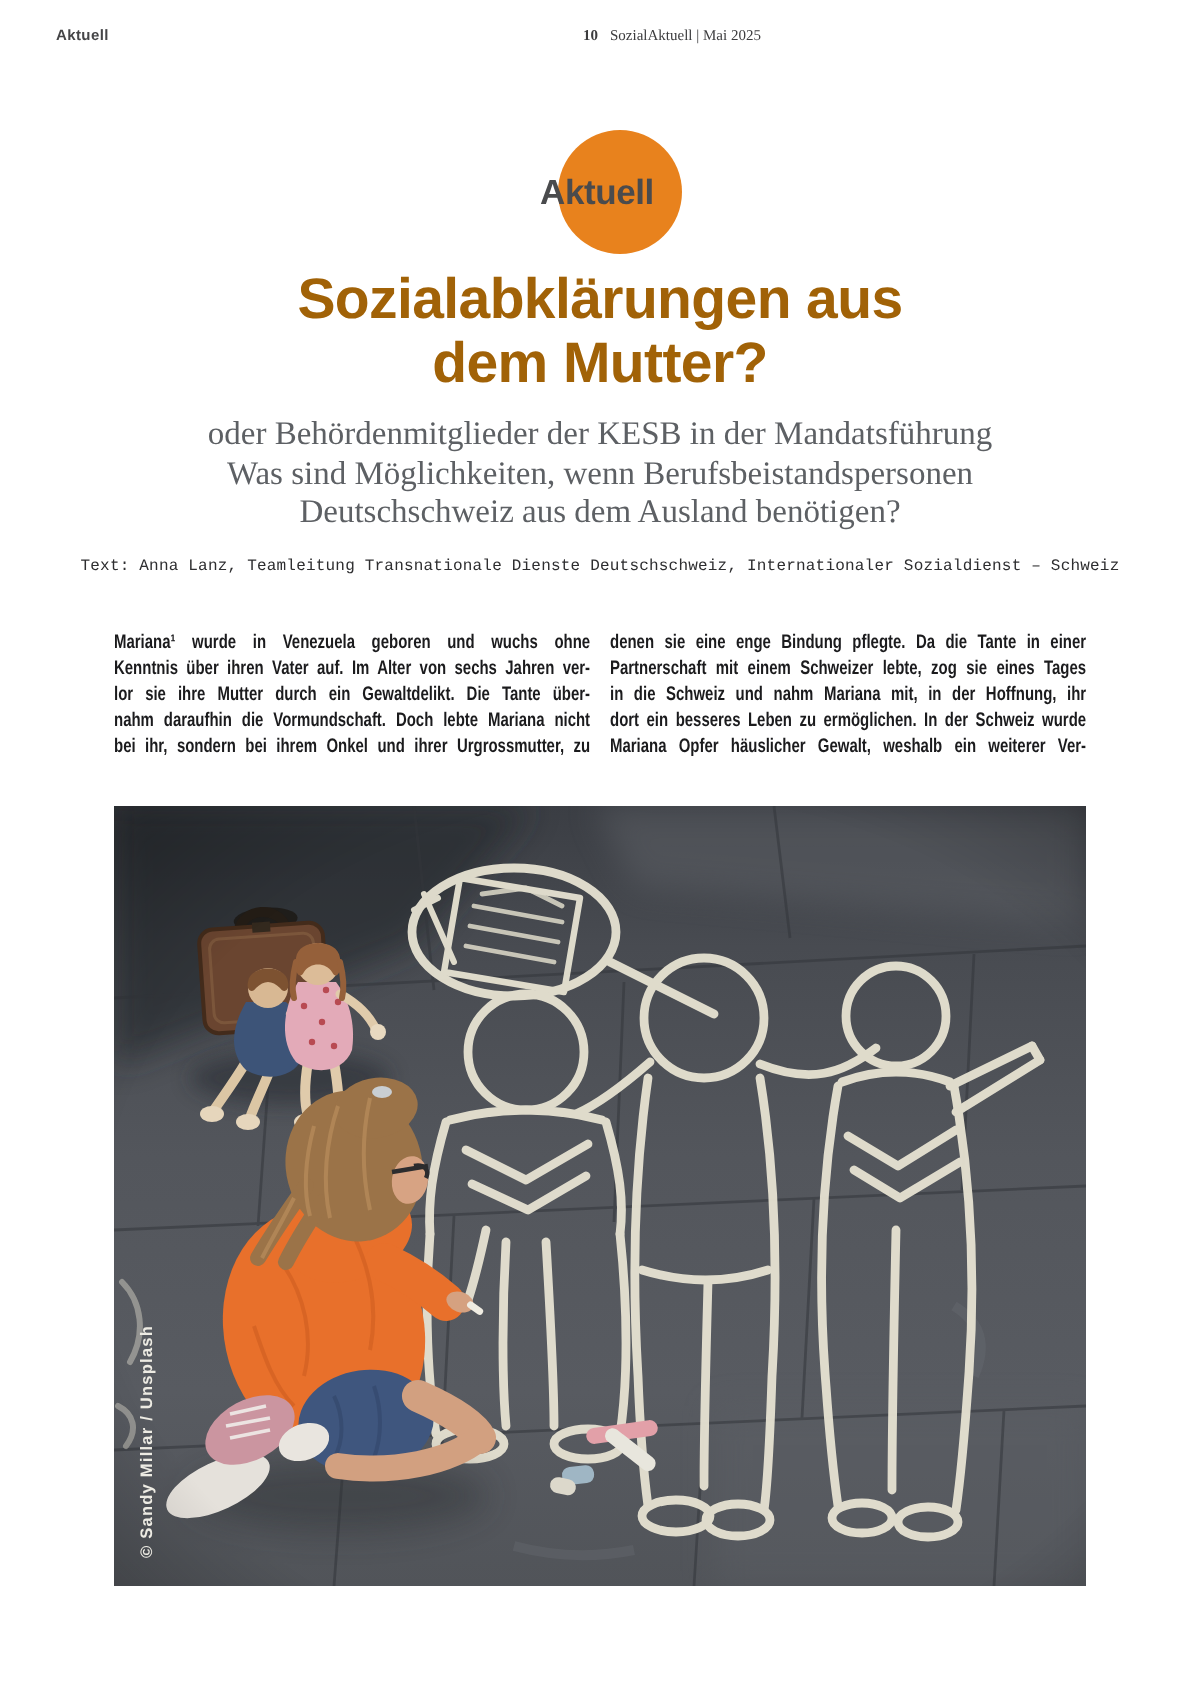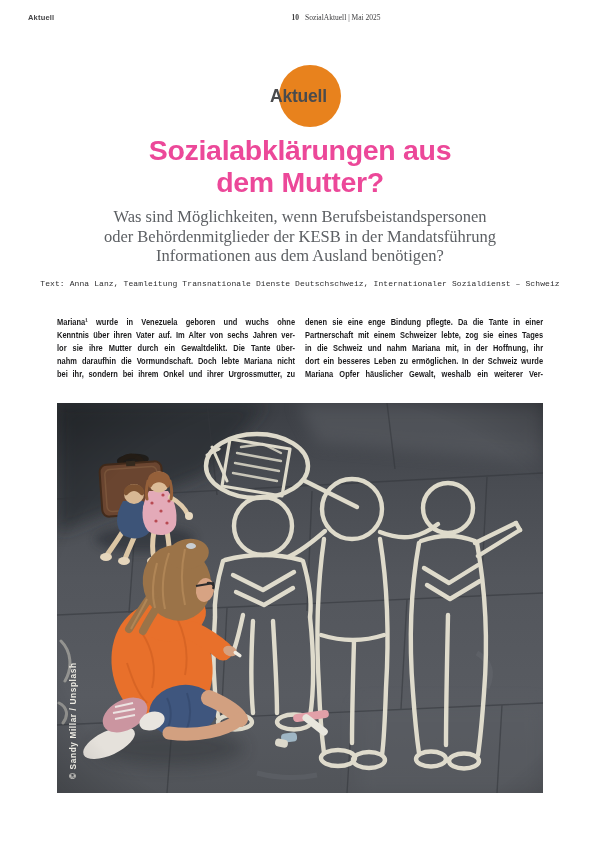--- a/index.html
+++ b/index.html
@@ -20,21 +20,21 @@
   .rh-issue .num { font-weight:bold; margin-right:6px; }
   
   .badge-wrap { position:absolute; left:279px; top:65px; width:62px; height:62px; }
   .badge-label {
     position:absolute; left:270px; top:86px; font-size:17.5px; font-weight:bold;
     color:#4a4b4d; letter-spacing:-.2px;
   }
   
   .title {
     position:absolute; top:134px; left:0; width:100%; text-align:center;
-    font-size:28.5px; font-weight:bold; color:#ec4899; line-height:32px;
+    font-size:28.5px; font-weight:bold; color:#a16207; line-height:32px;
     letter-spacing:-.3px;
   }
   .subtitle {
     position:absolute; top:207px; left:60px; width:480px; text-align:center;
     font-family:"Liberation Serif", serif; font-size:16.5px; line-height:19.5px;
     color:#5d6064;
   }
   .byline {
     position:absolute; top:279px; left:30px; width:540px; text-align:center;
     font-family:Liberation Mono, monospace; font-size:8px; color:#2e2e30;
@@ -65,23 +65,23 @@
   <svg class="badge-wrap" width="62" height="62">
     <circle cx="31" cy="31" r="31" fill="#e8821d"></circle>
   </svg>
   <div class="badge-label">Aktuell</div>
 
   <div class="title">
       <div>Sozialabklärungen aus</div>
       <div>dem Mutter?</div>
     </div>
   <div class="subtitle">
+      <div>oder Behördenmitglieder der KESB in der Mandatsführung</div>
       <div>Was sind Möglichkeiten, wenn Berufsbeistandspersonen</div>
-      <div>oder Behördenmitglieder der KESB in der Mandatsführung</div>
-      <div>Informationen aus dem Ausland benötigen?</div>
+      <div>Deutschschweiz aus dem Ausland benötigen?</div>
     </div>
   <div class="byline">Text: Anna Lanz, Teamleitung Transnationale Dienste Deutschschweiz, Internationaler Sozialdienst – Schweiz</div>
 
   <div class="body-col" id="col1">
       <div>Mariana¹ wurde in Venezuela geboren und wuchs ohne</div>
       <div>Kenntnis über ihren Vater auf. Im Alter von sechs Jahren ver-</div>
       <div>lor sie ihre Mutter durch ein Gewaltdelikt. Die Tante über-</div>
       <div>nahm daraufhin die Vormundschaft. Doch lebte Mariana nicht</div>
       <div>bei ihr, sondern bei ihrem Onkel und ihrer Urgrossmutter, zu</div>
     </div>

